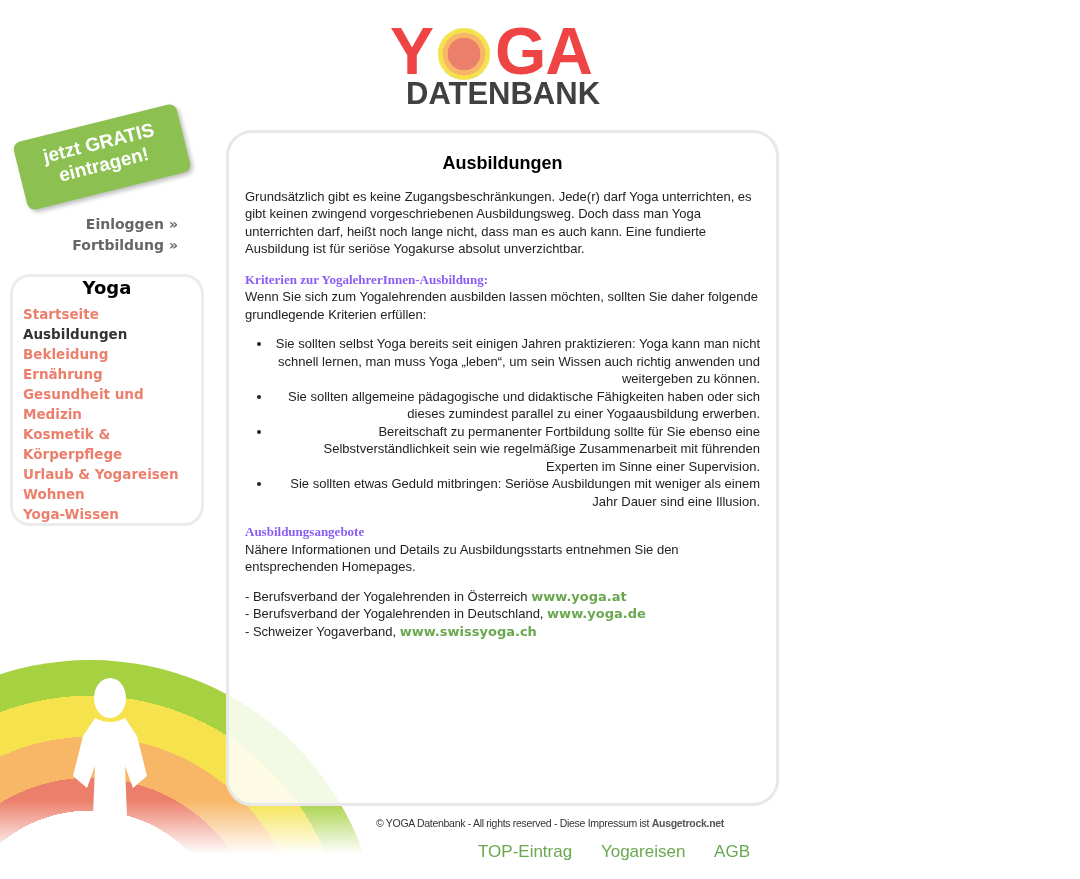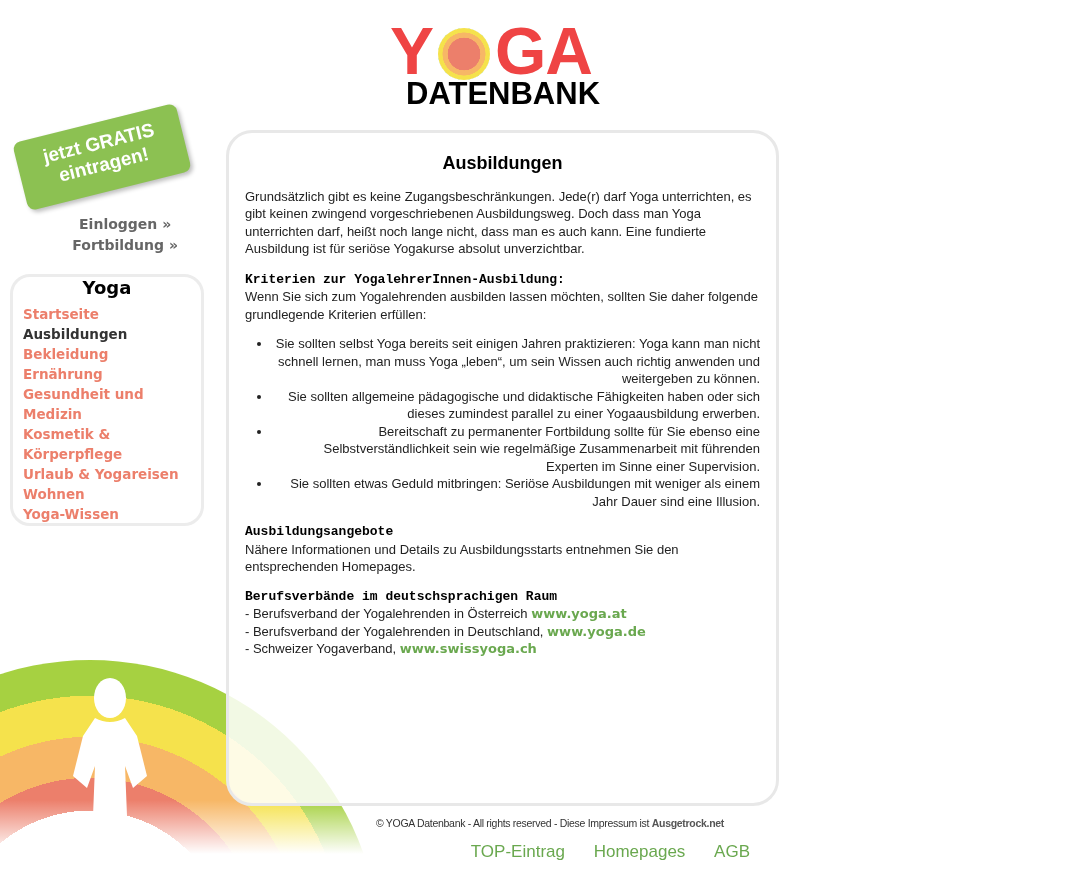--- a/index.html
+++ b/index.html
@@ -10,31 +10,31 @@
     color: #222;
   }
   
   .logo { position: absolute; left: 390px; top: 18px; width: 215px; height: 92px; }
   .logo-yoga { position: absolute; left: 0; top: 0; font-weight: bold; font-size: 66px; line-height: 66px; color: #ef4444; letter-spacing: -1px; font-family: "Liberation Sans", sans-serif; }
   .logo-yoga .o-slot { display: inline-block; width: 62px; height: 50px; vertical-align: top; }
   .logo-o {
     position: absolute; left: 48px; top: 10px; width: 52px; height: 52px; border-radius: 50%;
     background: radial-gradient(circle, #ec7f6b 0 44%, #f7b766 45% 58%, #f5e24c 59% 70%, #a6d141 71% 84%, #6aa84f 85% 100%);
   }
-  .logo-db { position: absolute; left: 16px; top: 60px; font-weight: bold; font-size: 31px; line-height: 32px; color: #000000; letter-spacing: 0px; }
+  .logo-db { position: absolute; left: 16px; top: 60px; font-weight: bold; font-size: 31px; line-height: 32px; color: #404040; letter-spacing: 0px; }
 
   
   .promo {
     position: absolute; left: 18px; top: 122px; width: 168px; height: 70px;
     background: #8cc152; border-radius: 8px; transform: rotate(-14deg);
     box-shadow: 2px 3px 4px rgba(0,0,0,0.25);
     color: #fff; font-weight: bold; font-size: 19px; line-height: 22px; text-align: center;
     padding-top: 10px; box-sizing: border-box; cursor: pointer;
   }
-  .auth-links { position: absolute; right: 902px; top: 214px; text-align: center; }
+  .auth-links { position: absolute; right: 902px; top: 214px; text-align: right; }
   .auth-links a { display: block; color: #666; font-weight: bold; font-size: 14px; line-height: 21px; text-decoration: none; font-family: "DejaVu Sans", sans-serif; }
 
   
   .side-box {
     position: absolute; left: 10px; top: 274px; width: 194px; height: 252px;
     border: 3px solid #ececec; border-radius: 20px; box-sizing: border-box; background: #fff;
   }
   .side-title { text-align: center; font-weight: bold; font-size: 18px; color: #000; font-family: "DejaVu Sans", sans-serif; }
   .side-nav { list-style: none; padding: 0; margin: 6px 0 0 10px; }
   .side-nav li a { display: block; font-size: 13.5px; font-weight: bold; line-height: 20px; color: #ec7f6b; text-decoration: none; font-family: "DejaVu Sans", sans-serif; }
@@ -47,21 +47,21 @@
   .figure { position: absolute; left: 55px; top: 676px; width: 110px; height: 200px; }
 
   
   .content {
     position: absolute; left: 226px; top: 130px; width: 553px; height: 676px;
     border: 3px solid #e8e8e8; border-radius: 26px; box-sizing: border-box; background: rgba(255,255,255,0.86);
     padding: 18px 16px 0 16px; font-size: 13px; line-height: 17.5px; color: #222;
   }
   .content h1 { text-align: center; font-size: 18px; margin: 4px 0 15px 0; color: #000; }
   .content p { margin: 0 0 13px 0; }
-  .content h3 { font-size: 13px; margin: 0; color: #000000; font-family: Liberation Mono, monospace; }
+  .content h3 { font-size: 13px; margin: 0; color: #8b5cf6; font-family: Liberation Serif, serif; }
   .content ul { margin: 12px 0 13px 0; padding-left: 27px; }
   .content li { margin: 0; text-align: right; }
   .content a { color: #6aa84f; font-weight: bold; text-decoration: none; font-family: "DejaVu Sans", sans-serif; }
   .sec { margin-bottom: 13px; }
 
   .footer-copy { position: absolute; left: 376px; top: 817px; font-size: 10.5px; color: #333; letter-spacing: -0.3px; }
   .footer-copy a { color: #555; font-weight: bold; text-decoration: none; }
   .footer-links { position: absolute; right: 330px; top: 842px; font-size: 17px; }
   .footer-links a { color: #6aa84f; text-decoration: none; margin-left: 24px; }
 </style>
@@ -130,26 +130,25 @@
   <h3>Kriterien zur YogalehrerInnen-Ausbildung:</h3>
   <div>Wenn Sie sich zum Yogalehrenden ausbilden lassen möchten, sollten Sie daher folgende grundlegende Kriterien erfüllen:</div>
   <ul>
     <li>Sie sollten selbst Yoga bereits seit einigen Jahren praktizieren: Yoga kann man nicht schnell lernen, man muss Yoga „leben“, um sein Wissen auch richtig anwenden und weitergeben zu können.</li>
     <li>Sie sollten allgemeine pädagogische und didaktische Fähigkeiten haben oder sich dieses zumindest parallel zu einer Yogaausbildung erwerben.</li>
     <li>Bereitschaft zu permanenter Fortbildung sollte für Sie ebenso eine Selbstverständlichkeit sein wie regelmäßige Zusammenarbeit mit führenden Experten im Sinne einer Supervision.</li>
     <li>Sie sollten etwas Geduld mitbringen: Seriöse Ausbildungen mit weniger als einem Jahr Dauer sind eine Illusion.</li>
   </ul>
   <h3 class="sec">Ausbildungsangebote</h3>
   <p style="margin-bottom:12px">Nähere Informationen und Details zu Ausbildungsstarts entnehmen Sie den entsprechenden Homepages.</p>
-  <h3>Berufsverbände im deutschsprachigen Raum</h3>
   <div><span>- Berufsverband der Yogalehrenden in Österreich </span><a href="#">www.yoga.at</a></div>
   <div><span>- Berufsverband der Yogalehrenden in Deutschland, </span><a href="#">www.yoga.de</a></div>
   <div><span>- Schweizer Yogaverband, </span><a href="#">www.swissyoga.ch</a></div>
 </div>
 
 <div class="footer-copy">
   <span>© YOGA Datenbank - All rights reserved - Diese Impressum ist </span><a href="#">Ausgetrock.net</a>
 </div>
 <div class="footer-links">
   <a href="#">TOP-Eintrag</a>
-  <a href="#">Homepages</a>
+  <a href="#">Yogareisen</a>
   <a href="#">AGB</a>
 </div>
 
 </body></html>

